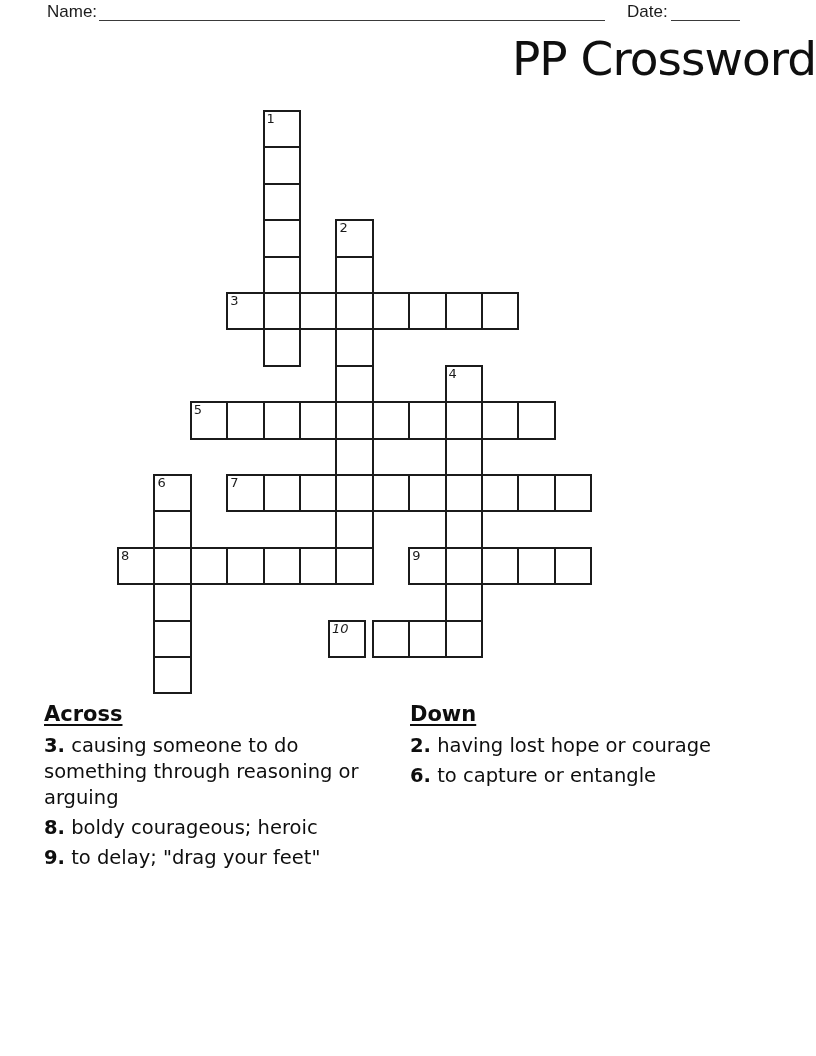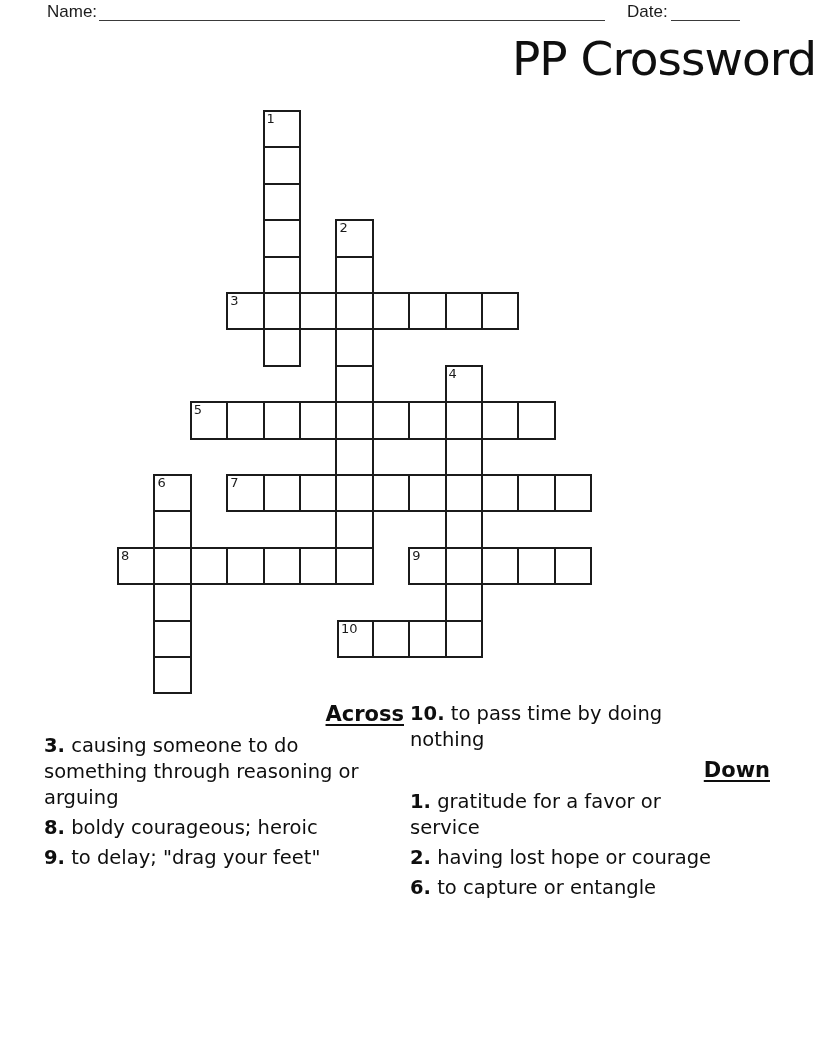--- a/index.html
+++ b/index.html
@@ -47,21 +47,20 @@
     color:#0e0e0e;
   }
   #clues-left  { left:44px;  width:360px; }
   #clues-right { left:410px; width:360px; }
   .clue { margin:0 0 4px 0; white-space:pre-line; }
   .clue .cnum { font-weight:bold; }
   .clue-heading {
     font-weight:bold; font-size:21px; line-height:26px; margin:0 0 6px 0;
     text-decoration:underline; text-decoration-thickness:2px;
     text-underline-offset:3px;
-    text-align:right;
   }
 </style>
 </head>
 <body>
 
 <div class="page">
 
   <span class="hdr-label" id="name-label">Name:</span>
   <span class="fill-line" id="name-line"></span>
   <span class="hdr-label" id="date-label">Date:</span>
@@ -143,38 +142,34 @@
       <div class="cell" style="left: 72.8px; top: 436.8px; border-color: rgb(27, 27, 27);"></div>
       <div class="cell" style="left: 109.2px; top: 436.8px; border-color: rgb(27, 27, 27);"></div>
       <div class="cell" style="left: 145.6px; top: 436.8px; border-color: rgb(27, 27, 27);"></div>
       <div class="cell" style="left: 182px; top: 436.8px; border-color: rgb(27, 27, 27);"></div>
       <div class="cell" style="left: 291.2px; top: 436.8px; border-color: rgb(27, 27, 27);">
         <span class="cellnum">9</span>
       </div>
       <div class="cell" style="left: 364px; top: 436.8px; border-color: rgb(27, 27, 27);"></div>
       <div class="cell" style="left: 400.4px; top: 436.8px; border-color: rgb(27, 27, 27);"></div>
       <div class="cell" style="left: 436.8px; top: 436.8px; border-color: rgb(27, 27, 27);"></div>
-      <div class="cell" style="left: 220px; top: 509.6px; border-color: rgb(27, 27, 27);">
+      <div class="cell" style="left: 211px; top: 509.6px; border-color: rgb(27, 27, 27); font-style: italic;">
         <span class="cellnum">10</span>
       </div>
       <div class="cell" style="left: 254.8px; top: 509.6px; border-color: rgb(27, 27, 27);"></div>
       <div class="cell" style="left: 291.2px; top: 509.6px; border-color: rgb(27, 27, 27);"></div>
     </div>
 
   <div class="clues-col" id="clues-left">
       <div class="clue-heading">Across</div>
       <div class="clue"><b class="cnum">3.</b> causing someone to do
 something through reasoning or
 arguing</div>
       <div class="clue"><b class="cnum">8.</b> boldy courageous; heroic</div>
       <div class="clue"><b class="cnum">9.</b> to delay; "drag your feet"</div>
     </div>
   <div class="clues-col" id="clues-right">
-      <div class="clue"><b class="cnum">10.</b> to pass time by doing
-nothing</div>
       <div class="clue-heading">Down</div>
-      <div class="clue"><b class="cnum">1.</b> gratitude for a favor or
-service</div>
       <div class="clue"><b class="cnum">2.</b> having lost hope or courage</div>
       <div class="clue"><b class="cnum">6.</b> to capture or entangle</div>
     </div>
 
 </div>
 
 </body></html>

